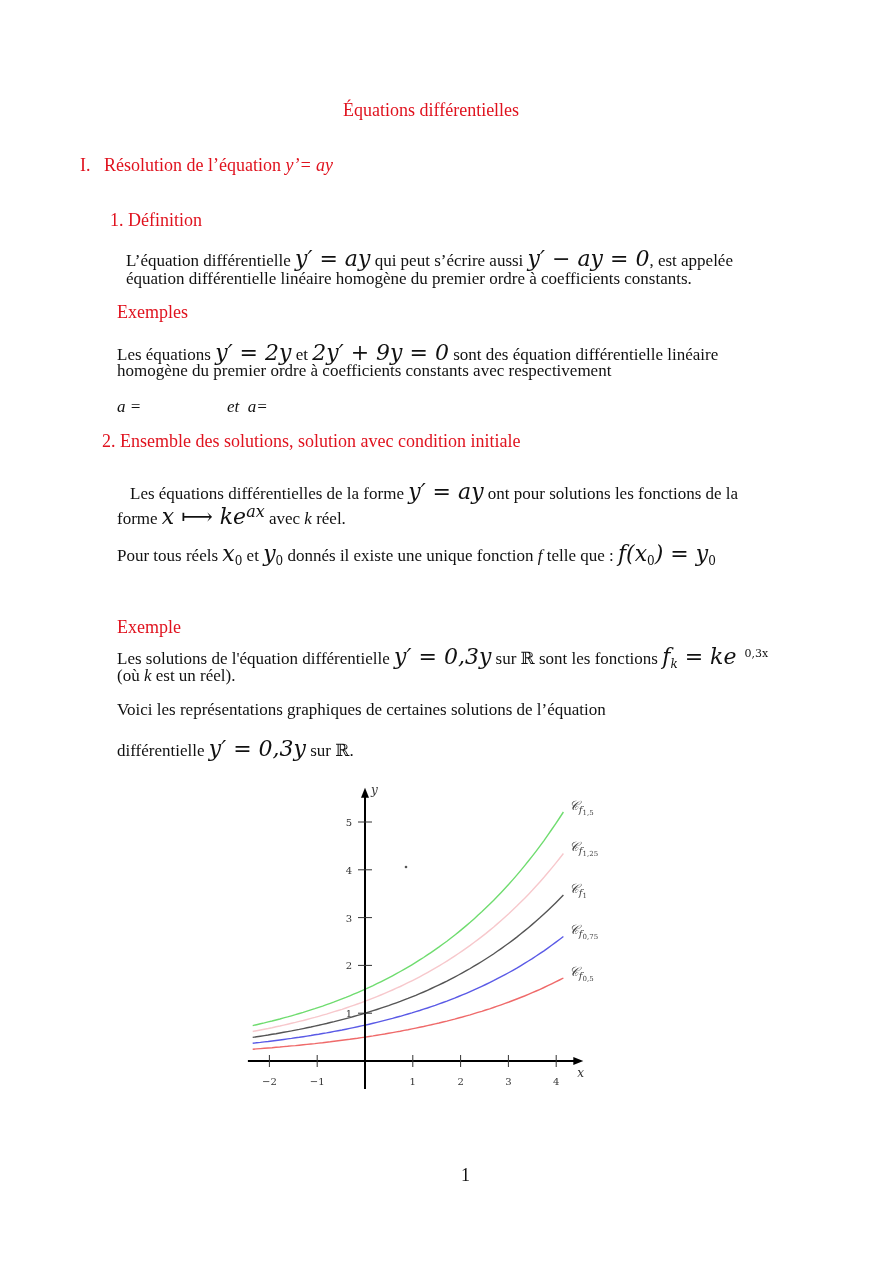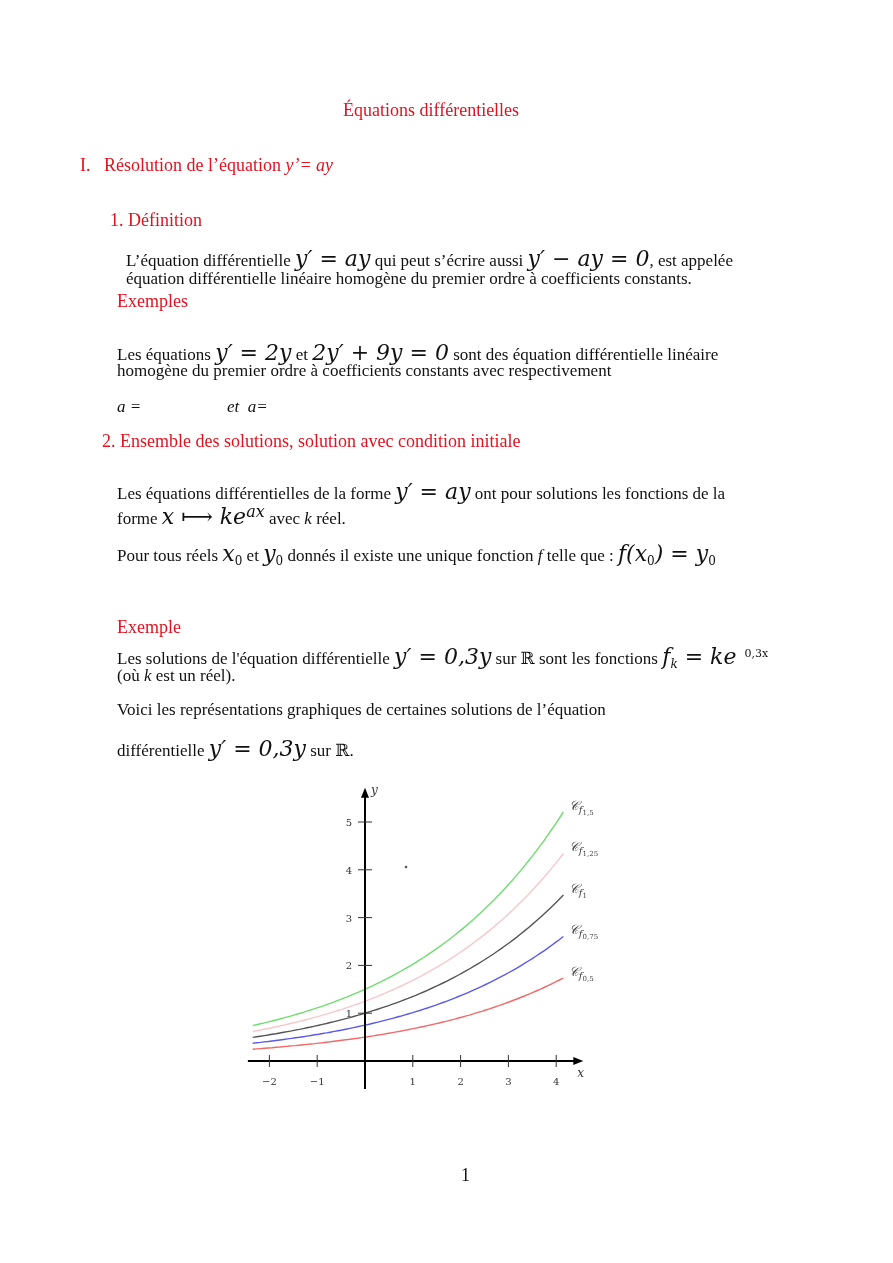--- a/index.html
+++ b/index.html
@@ -23,33 +23,33 @@
 </div>
 
 <div class="abs red t18" style="left:110px;top:210px;">1.  Définition</div>
 
 <div class="abs t17" style="left:126px;top:246px;">
   <span>L’équation différentielle </span>
   <span class="m">y′ = ay</span><span> qui peut s’écrire aussi </span><span class="m">y′ − ay = 0</span><span>, est appelée</span>
 </div>
 <div class="abs t17" style="left:126px;top:269px;">équation différentielle linéaire homogène du premier ordre à coefficients constants.</div>
 
-<div class="abs red t18" style="left:117px;top:291px;text-align:right;">Exemples</div>
+<div class="abs red t18" style="left:117px;top:302px;text-align:right;">Exemples</div>
 
 <div class="abs t17" style="left:117px;top:340px;">
   <span>Les équations </span><span class="m">y′ = 2y</span><span> et </span><span class="m">2y′ + 9y = 0</span><span> sont des équation différentielle linéaire</span>
 </div>
 <div class="abs t17" style="left:117px;top:361px;text-align:right;">homogène du premier ordre à coefficients constants avec respectivement</div>
 
 <div class="abs t17" style="left:117px;top:397px;font-style:italic;">a = </div>
 <div class="abs t17" style="left:227px;top:397px;font-style:italic;"><span>et</span>&nbsp;&nbsp;<span>a=</span></div>
 
 <div class="abs red t18" style="left:102px;top:431px;">2.  Ensemble des solutions, solution avec condition initiale</div>
 
-<div class="abs t17" style="left:117px;top:479px;">
+<div class="abs t17" style="left:130px;top:479px;">
   <span>Les équations différentielles de la forme </span>
   <span class="m">y′ = ay</span><span> ont pour solutions les fonctions de la</span>
 </div>
 <div class="abs t17" style="left:117px;top:502px;">
   <span>forme </span><span class="m">x ⟼ ke</span><sup class="m" style="font-size:16px;text-align:right;">ax</sup><span> avec </span><i>k</i><span> réel.</span>
 </div>
 
 <div class="abs t17" style="left:117px;top:541px;">
   <span>Pour tous réels </span><span class="m">x</span><sub class="mr" style="font-size:12px;">0</sub><span> et </span><span class="m">y</span><sub class="mr" style="font-size:12px;">0</sub><span> donnés il existe une unique fonction </span><i>f</i><span> telle que : </span><span class="m">f(x</span><sub class="mr" style="font-size:12px;">0</sub><span class="m">) = y</span><sub class="mr" style="font-size:12px;">0</sub>
 </div>

